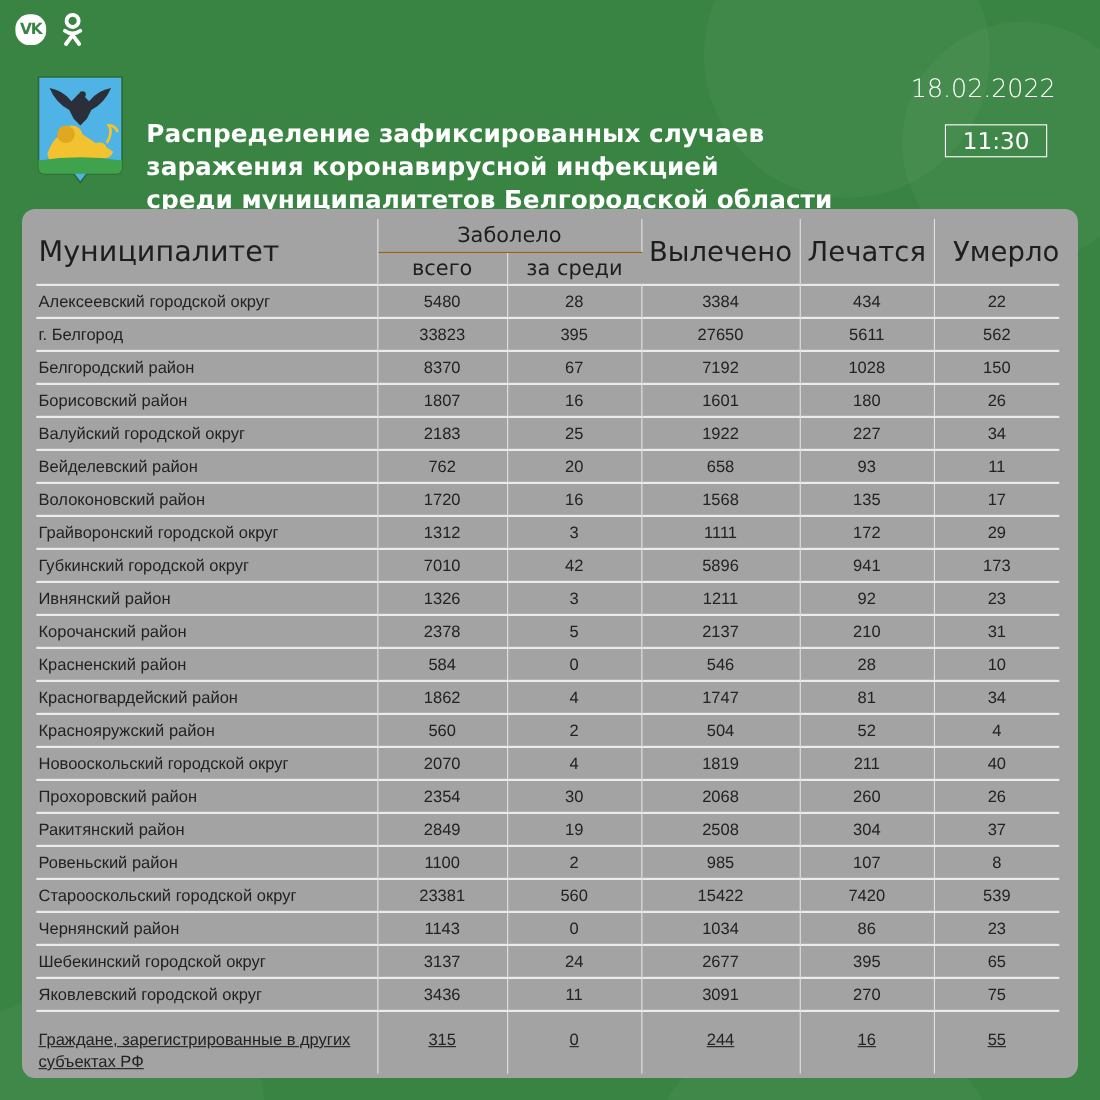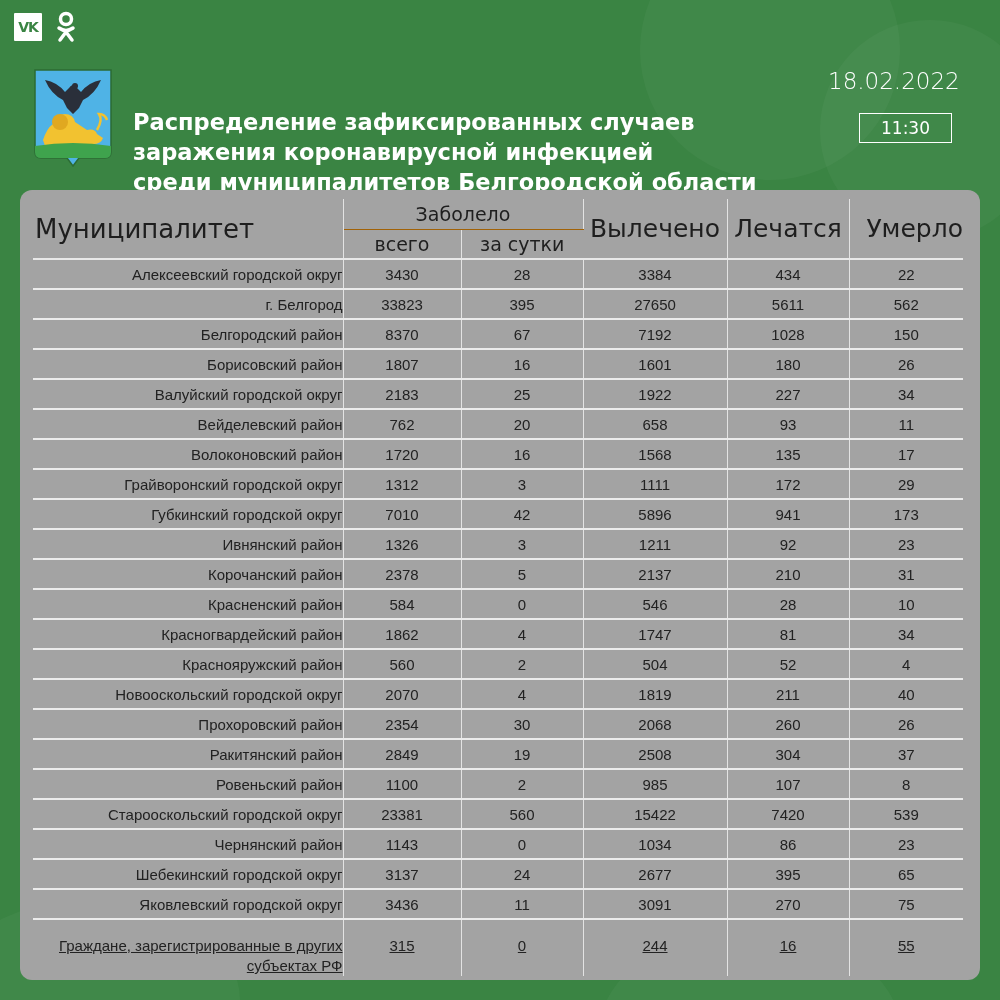--- a/index.html
+++ b/index.html
@@ -12,21 +12,21 @@
     .bg-deco {
       position: absolute; border-radius: 50%;
       background: rgba(255,255,255,0.035);
       pointer-events: none;
     }
     .topbar {
       position: absolute; left: 14px; top: 10px; height: 34px;
       display: flex; align-items: center;
     }
     .vk-icon {
-      width: 28px; height: 28px; background: #ffffff; border-radius: 1px;
+      width: 28px; height: 28px; background: #ffffff; border-radius: 13px;
       display: flex; align-items: center; justify-content: center;
       color: #3a8443; font-weight: bold; font-size: 14px; letter-spacing: -1px;
       font-family: "DejaVu Sans", sans-serif;
     }
     .ok-icon { margin-left: 14px; width: 20px; height: 32px; }
     .topbar-text {
       margin-left: 14px; color: #9cc7a1; font-size: 13.5px;
       font-family: "DejaVu Sans", sans-serif;
     }
     .emblem {
@@ -37,21 +37,21 @@
       color: #ffffff; font-family: "DejaVu Sans", sans-serif;
       font-weight: bold; font-size: 22.5px; line-height: 30px; margin-top: 41px;
     }
     .date {
       position: absolute; left: 828px; top: 68px; color: #ffffff;
       font-family: "DejaVu Sans", sans-serif; font-size: 23px; font-weight: 300;
     }
     .time {
       position: absolute; left: 859px; top: 113px; width: 93px; height: 30px;
       border: 1.5px solid #ffffff; color: #ffffff;
-      font-family: "DejaVu Sans", sans-serif; font-size: 17px;
+      font-family: "DejaVu Sans", sans-serif; font-size: 21px;
       display: flex; align-items: center; justify-content: center;
     }
     .card {
       position: absolute; left: 20px; top: 190px; width: 960px; height: 790px;
       background: #a3a3a3; border-radius: 12px;
     }
     table {
       position: absolute; left: 13px; top: 9px; width: 930px;
       border-collapse: collapse; color: #222222;
     }
@@ -64,21 +64,21 @@
     .h-muni { text-align: left; font-size: 26px; padding-left: 2px; width: 310px; }
     .h-group { font-size: 19px; height: 30px; border-bottom: 1px solid #a16207; }
     .h-sub { font-size: 19px; height: 30px; }
     .h-col { font-size: 25px; }
     thead tr:last-child th, thead tr:first-child th[rowspan] { border-bottom: 2px solid #e8e8e8; }
     tbody td {
       height: 30px; font-size: 15px; text-align: center;
       font-family: "Liberation Sans", sans-serif; color: #222;
       border-bottom: 2px solid #ebebeb;
     }
-    tbody td.name { text-align: right; padding-left: 2px; }
+    tbody td.name { text-align: left; padding-left: 2px; }
     tbody tr:last-child td { border-bottom: none; vertical-align: top; padding-top: 16px; height: 46px; line-height: 20px; text-decoration: underline; }
     .c-total { width: 118px; }
     .c-day { width: 122px; }
     .c-rec { width: 144px; }
     .c-treat { width: 122px; }
     .c-dead { width: 114px; text-align: right; }
   </style>
 </head>
 <body>
 
@@ -123,27 +123,27 @@
     <thead>
       <tr>
         <th class="h-muni" rowspan="2">Муниципалитет</th>
         <th class="h-group" colspan="2">Заболело</th>
         <th class="h-col c-rec" rowspan="2">Вылечено</th>
         <th class="h-col c-treat" rowspan="2">Лечатся</th>
         <th class="h-col c-dead" rowspan="2">Умерло</th>
       </tr>
       <tr>
         <th class="h-sub c-total">всего</th>
-        <th class="h-sub c-day">за сутки</th>
+        <th class="h-sub c-day">за среди</th>
       </tr>
     </thead>
     <tbody id="table-body">
         <tr>
           <td class="name">Алексеевский городской округ</td>
-          <td>3430</td>
+          <td>5480</td>
           <td>28</td>
           <td>3384</td>
           <td>434</td>
           <td>22</td>
         </tr>
         <tr>
           <td class="name">г. Белгород</td>
           <td>33823</td>
           <td>395</td>
           <td>27650</td>

